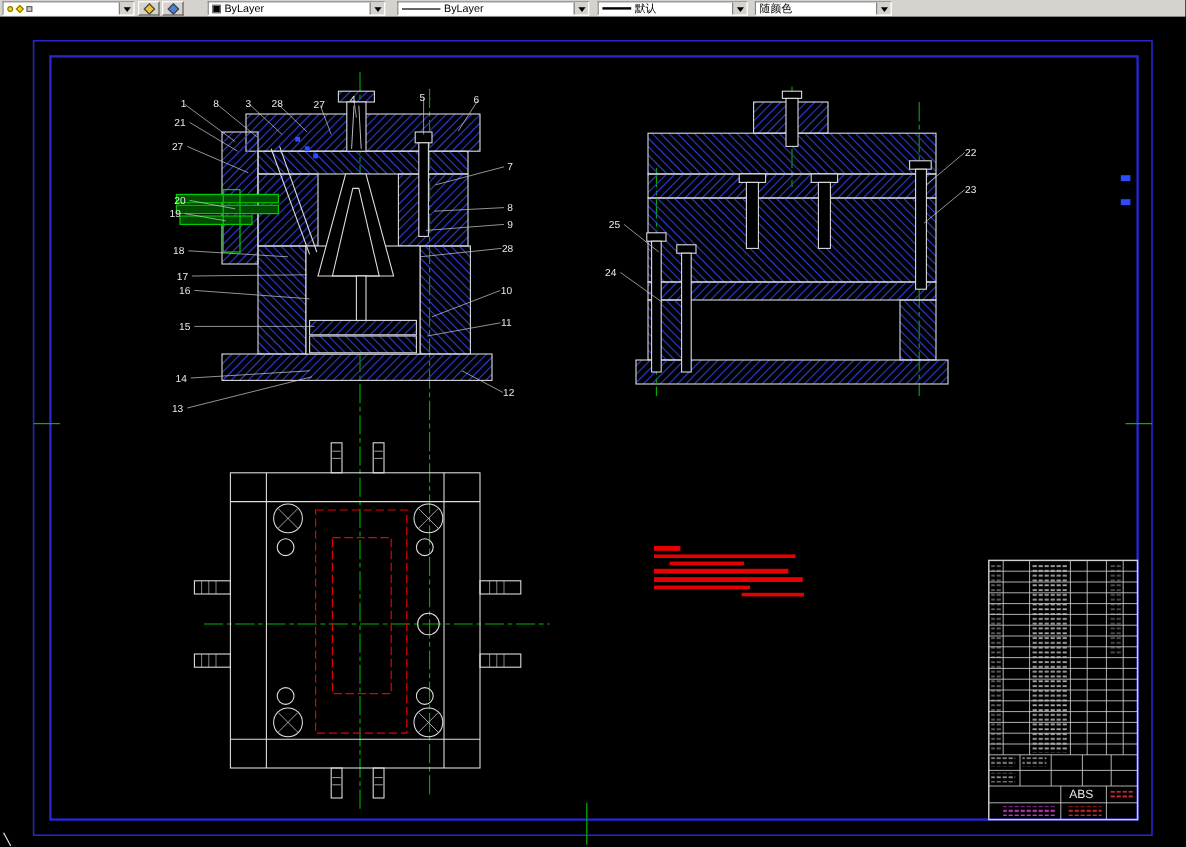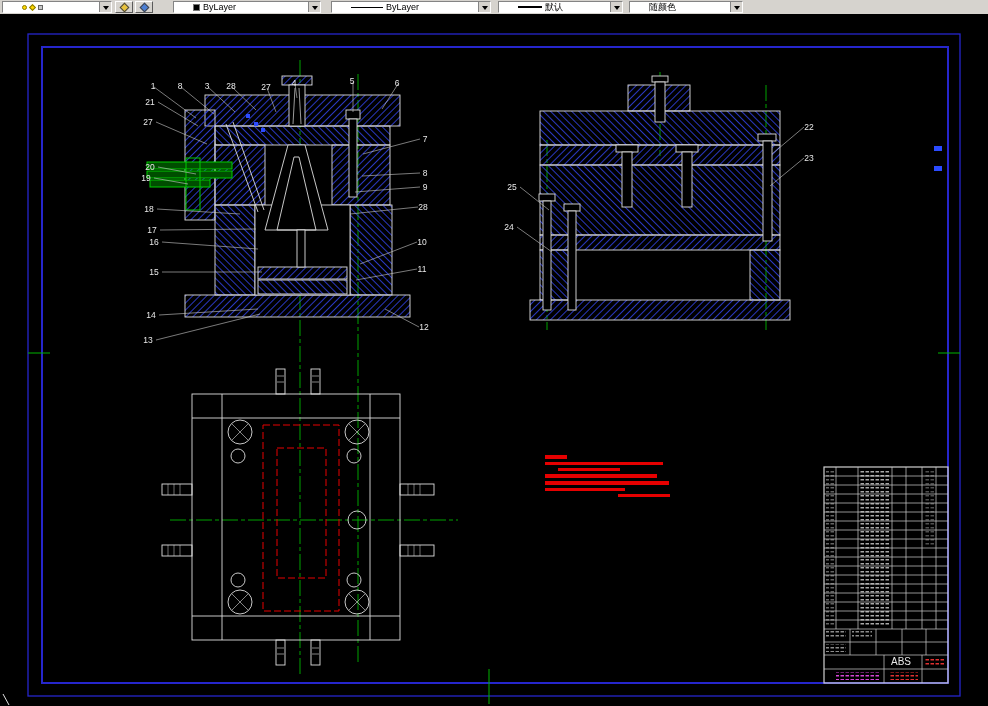--- a/index.html
+++ b/index.html
@@ -2,21 +2,21 @@
 <html><head>
 <meta charset="utf-8">
 <style>
   * { margin:0; padding:0; box-sizing:border-box; }
   html,body { width:988px; height:706px; overflow:hidden; background:#000; }
   .app { width:988px; height:706px; font-family:"Liberation Sans",sans-serif; }
 
   
   .toolbar { height:14px; background:#d6d3ce; display:flex; align-items:center; padding:1px 2px; }
   .combo { display:flex; height:12px; border:1px solid; border-color:#848484 #fdfdfd #fdfdfd #848484; background:#fff; }
-  .combo .field { flex:1; display:flex; align-items:center; gap:3px; padding:0 19px; font-size:9px; line-height:10px; color:#000; overflow:hidden; white-space:nowrap; }
+  .combo .field { flex:1; display:flex; align-items:center; gap:3px; padding:0 3px; font-size:9px; line-height:10px; color:#000; overflow:hidden; white-space:nowrap; }
   .combo .arrow { width:12px; background:#d6d3ce; border-left:1px solid #848484; display:flex; align-items:center; justify-content:center; }
   .combo .arrow::after { content:""; width:0; height:0; border:3px solid transparent; border-top:4px solid #000; margin-top:4px; }
   .tbtn { width:18px; height:12px; background:#d6d3ce; border:1px solid; border-color:#fdfdfd #5a5a5a #5a5a5a #fdfdfd; display:flex; align-items:center; justify-content:center; padding:0; }
   .w-layer { width:110px; }
   .w-color { width:148px; margin-left:20px; }
   .w-ltype { width:160px; margin-left:10px; }
   .w-lweight { width:125px; margin-left:7px;justify-content:flex-end; }
   .w-pstyle { width:114px; margin-left:6px; }
   .tbtn + .tbtn { margin-left:2px; }
   .tbtn:first-of-type { margin-left:3px; }

